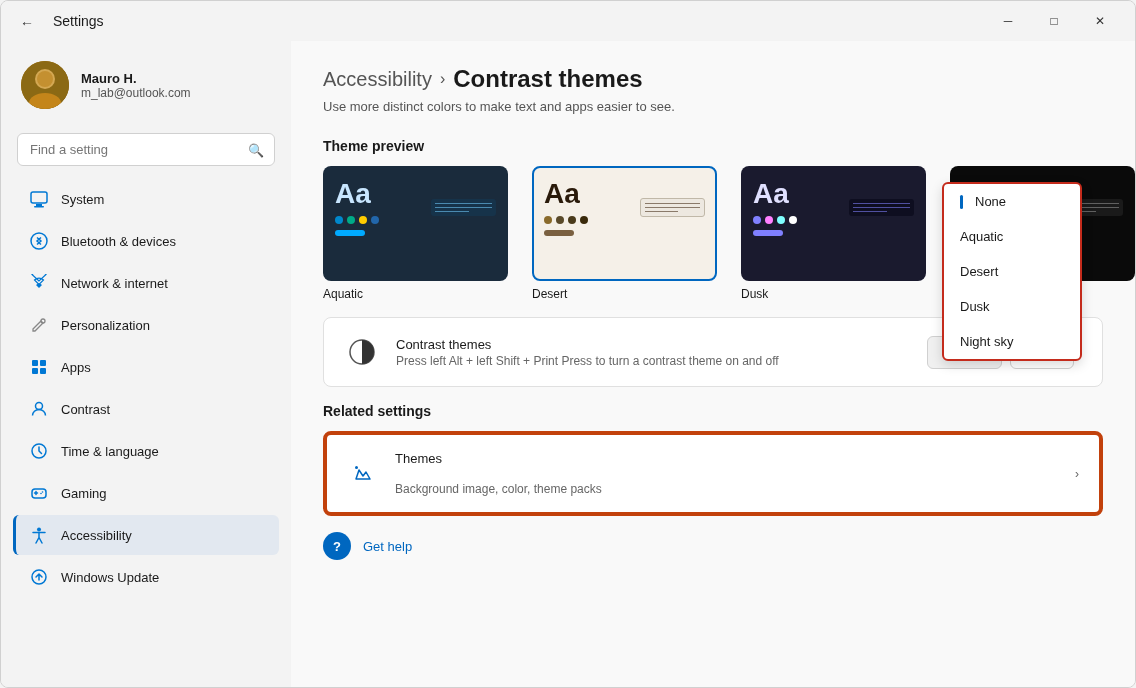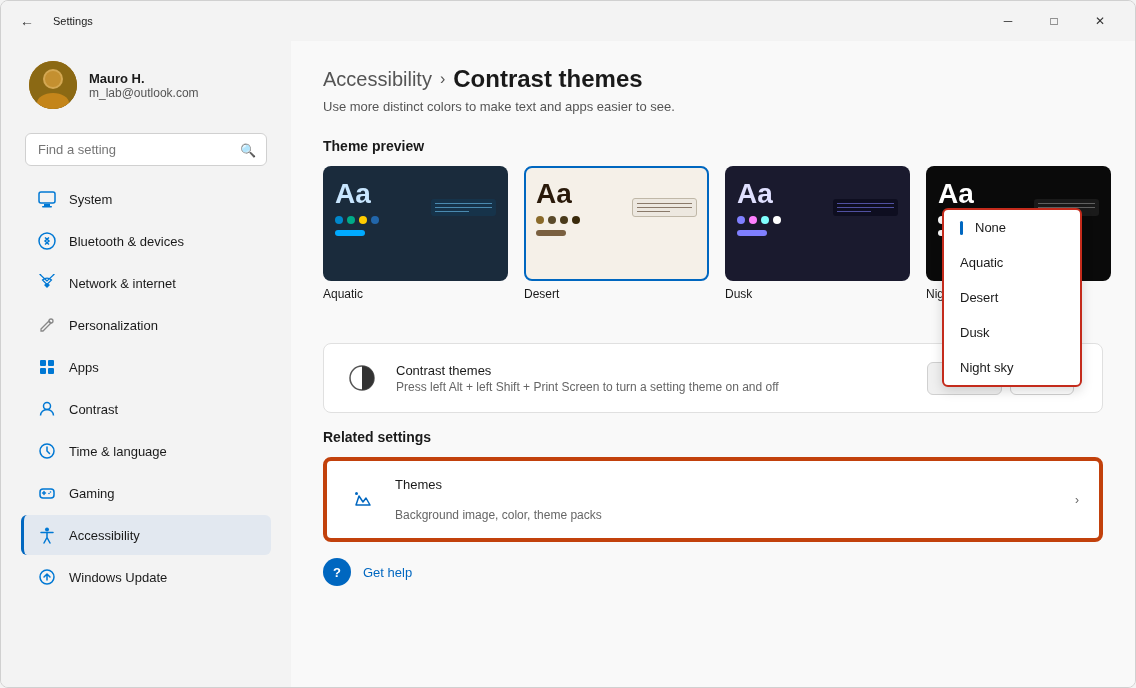--- a/index.html
+++ b/index.html
@@ -2,28 +2,28 @@
 <html><head>
   <meta charset="utf-8">
   <style>
     * { box-sizing: border-box; margin: 0; padding: 0; }
     body { font-family: 'Segoe UI', sans-serif; background: #f3f3f3; width: 1136px; height: 688px; overflow: hidden; }
     
     .window { width: 1136px; height: 688px; background: #f3f3f3; display: flex; flex-direction: column; border: 1px solid #d0d0d0; border-radius: 8px; overflow: hidden; }
     
     .titlebar { background: #f3f3f3; height: 40px; display: flex; align-items: center; padding: 0 12px; justify-content: space-between; flex-shrink: 0; }
     .titlebar-left { display: flex; align-items: center; gap: 12px; }
-    .titlebar-title { font-size: 11px; color: #1a1a1a; }
+    .titlebar-title { font-size: 14px; color: #1a1a1a; }
     .titlebar-controls { display: flex; gap: 0; }
     .titlebar-btn { width: 46px; height: 32px; display: flex; align-items: center; justify-content: center; background: transparent; border: none; cursor: pointer; font-size: 12px; color: #333; border-radius: 4px; }
     .back-btn { width: 28px; height: 28px; display: flex; align-items: center; justify-content: center; background: transparent; border: none; cursor: pointer; border-radius: 50%; font-size: 14px; color: #333; }
 
     .content { display: flex; flex: 1; overflow: hidden; }
     
-    .sidebar { width: 290px; background: #f3f3f3; padding: 8px 12px; display: flex; flex-direction: column; flex-shrink: 0; overflow-y: auto; }
+    .sidebar { width: 290px; background: #f3f3f3; padding: 8px 4px; display: flex; flex-direction: column; flex-shrink: 0; overflow-y: auto; }
     
     .user-profile { display: flex; align-items: center; gap: 12px; padding: 12px 16px; margin-bottom: 8px; }
     .avatar { width: 48px; height: 48px; border-radius: 50%; background: #8b6914; display: flex; align-items: center; justify-content: center; overflow: hidden; flex-shrink: 0; }
     .avatar-img { width: 100%; height: 100%; object-fit: cover; background: linear-gradient(135deg, #c4851a, #7a5510); border-radius: 50%; display: flex; align-items: center; justify-content: center; font-size: 20px; color: white; }
     .user-info { display: flex; flex-direction: column; }
     .user-name { font-size: 13px; font-weight: 600; color: #1a1a1a; }
     .user-email { font-size: 12px; color: #555; }
     
     .search-box { margin: 4px 12px 12px; position: relative; }
     .search-input { width: 100%; padding: 8px 36px 8px 12px; border: 1px solid #d0d0d0; border-radius: 6px; background: white; font-size: 13px; outline: none; }
@@ -37,21 +37,21 @@
     
     .breadcrumb { display: flex; align-items: center; gap: 8px; margin-bottom: 6px; }
     .breadcrumb-item { font-size: 20px; color: #555; font-weight: 400; }
     .breadcrumb-separator { font-size: 16px; color: #555; }
     .breadcrumb-current { font-size: 24px; font-weight: 600; color: #1a1a1a; }
     
     .page-description { font-size: 13px; color: #555; margin-bottom: 24px; }
     
     .theme-preview-label { font-size: 14px; font-weight: 600; color: #1a1a1a; margin-bottom: 12px; }
     
-    .theme-grid { display: flex; gap: 16px; margin-bottom: 42px; }
+    .theme-grid { display: flex; gap: 24px; margin-bottom: 16px; }
     
     .theme-card { width: 185px; cursor: pointer; }
     .theme-preview { width: 185px; height: 115px; border-radius: 8px; overflow: hidden; border: 2px solid transparent; display: flex; flex-direction: column; padding: 10px; gap: 6px; position: relative; }
     .theme-card.selected .theme-preview { border-color: #0067c0; }
     .theme-name { font-size: 12px; color: #1a1a1a; margin-top: 6px; font-weight: 500; }
     
     
     .theme-aquatic { background: #1a2b3c; }
     .theme-aquatic .aa-text { color: #c8e6ff; font-size: 28px; font-weight: bold; }
     .theme-aquatic .dots span:nth-child(1) { background: #0088cc; }
@@ -394,21 +394,21 @@
       <div class="settings-card">
         <div class="settings-row">
           <div class="settings-icon">
             <svg width="28" height="28" viewBox="0 0 28 28" fill="none">
               <circle cx="14" cy="14" r="12" stroke="#555" stroke-width="1.5" fill="none"></circle>
               <path d="M14 2 A12 12 0 0 1 14 26 Z" fill="#333"></path>
             </svg>
           </div>
           <div class="settings-text">
             <div class="settings-title">Contrast themes</div>
-            <div class="settings-desc">Press left Alt + left Shift + Print Screen to turn a setting theme on and off</div>
+            <div class="settings-desc">Press left Alt + left Shift + Print Press to turn a contrast theme on and off</div>
           </div>
           <div class="settings-actions">
             <button class="btn btn-disabled">Apply</button>
             <button class="btn btn-secondary">Edit</button>
 
             <div class="dropdown-container">
               <div class="dropdown-popup">
                 <div class="dropdown-item selected">
                   <span>None</span>
                 </div>

